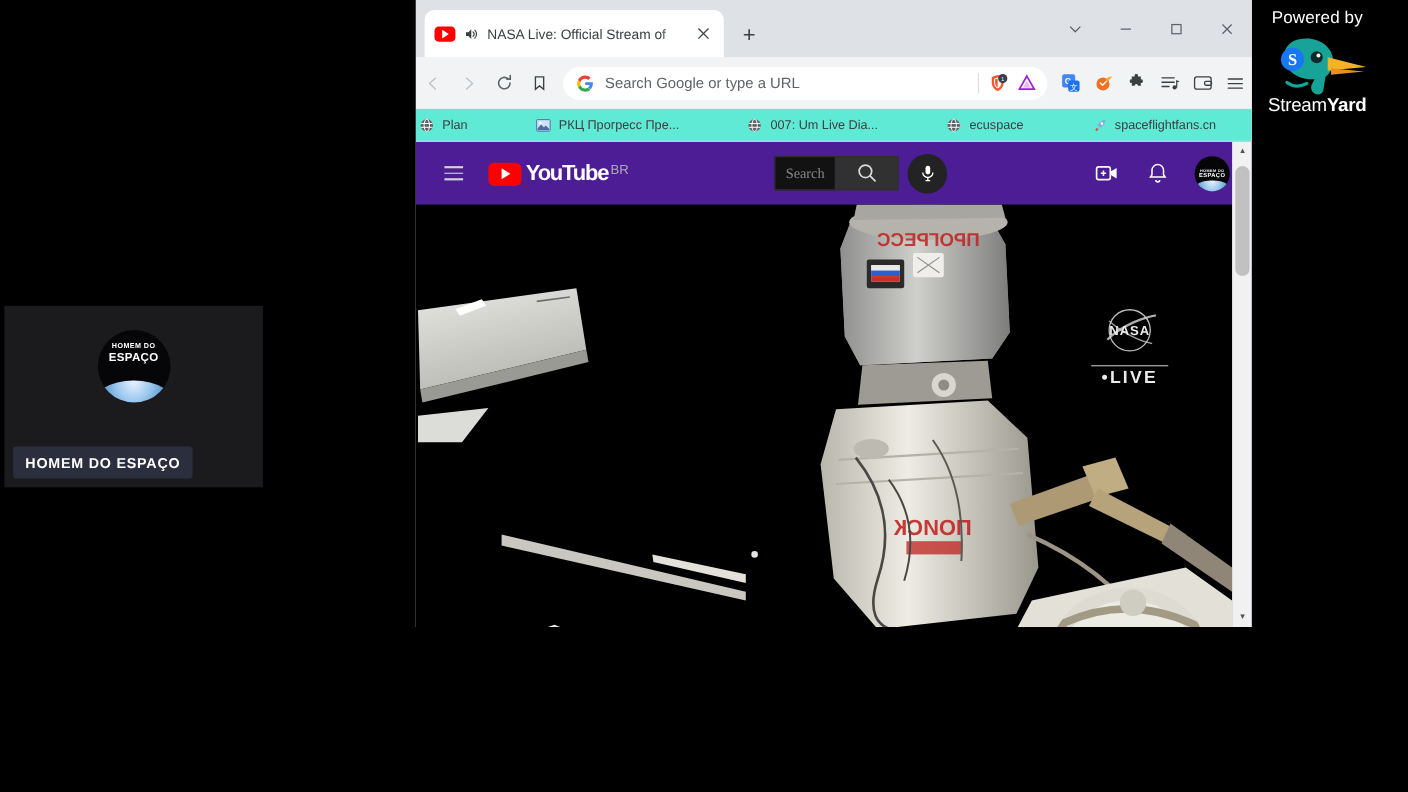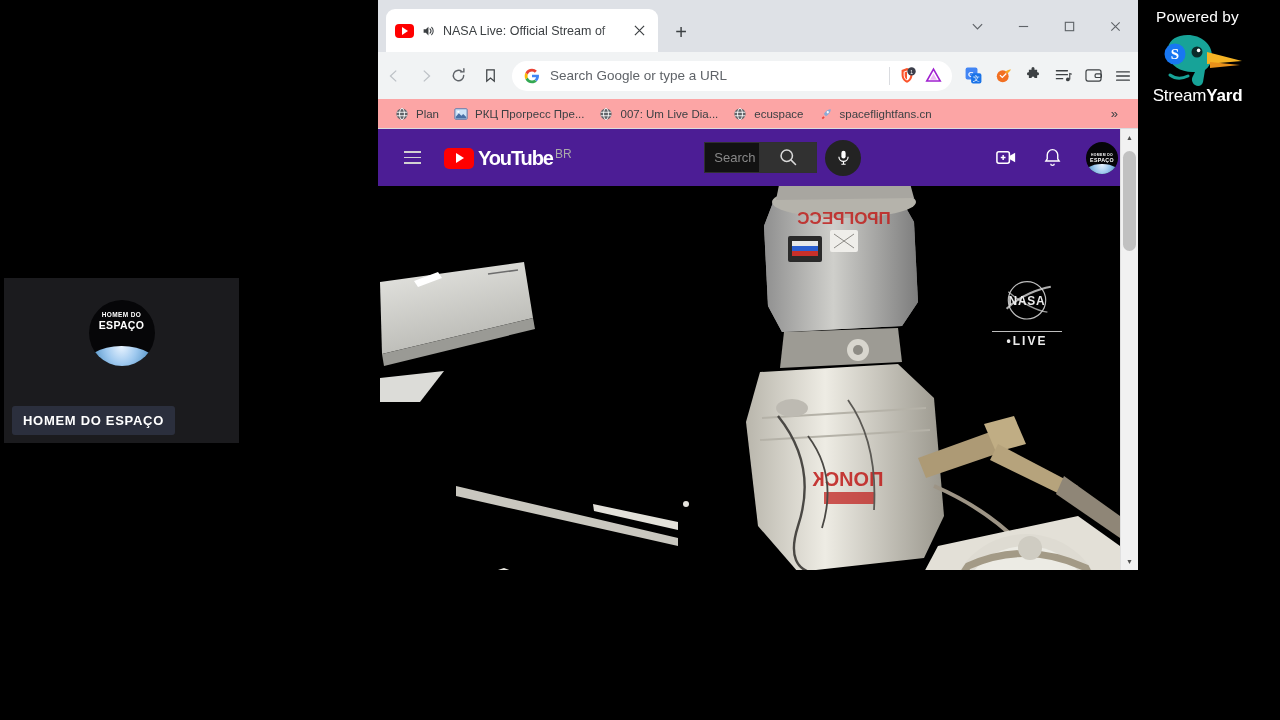--- a/index.html
+++ b/index.html
@@ -47,52 +47,52 @@
   .toolbar{height:47px;background:#f1f3f4;display:flex;align-items:center;padding:0 0;box-sizing:border-box;}
   .tbtn{width:32px;height:32px;display:flex;align-items:center;justify-content:center;color:#5f6368;flex:0 0 auto;}
   .tbtn.dim{color:#bdc1c6;}
   .omni{flex:1 1 auto;height:30px;background:#fff;border-radius:15px;display:flex;align-items:center;padding:0 6px 0 12px;margin:0 6px;box-sizing:border-box;}
   .omni-g{width:16px;height:16px;flex:0 0 auto;margin-right:10px;}
   .omni-txt{flex:1 1 auto;font-size:13.5px;color:#5f6368;white-space:nowrap;overflow:hidden;}
   .omni-sep{width:1px;height:18px;background:#dadce0;margin:0 4px;flex:0 0 auto;}
   .omni-ic{width:26px;height:26px;display:flex;align-items:center;justify-content:center;flex:0 0 auto;}
   .ext{width:30px;height:30px;display:flex;align-items:center;justify-content:center;flex:0 0 auto;}
 
-  .bookmarks{height:30px;background:#fca5a5;display:flex;align-items:center;padding:0 16px;box-sizing:border-box;border-bottom:1px solid #dadce0;}
+  .bookmarks{height:30px;background:#5eead4;display:flex;align-items:center;padding:0 2px;box-sizing:border-box;border-bottom:1px solid #dadce0;gap:47px;}
   .bm{display:flex;align-items:center;margin-right:14px;flex:0 0 auto;}
   .bm-ic{width:16px;height:16px;margin-right:6px;flex:0 0 auto;display:flex;align-items:center;justify-content:center;}
   .bm-t{font-size:11.5px;color:#3c4043;white-space:nowrap;}
   .bm-more{margin-left:auto;color:#3c4043;font-size:13px;padding:0 4px;}
 
   
   .yt{position:absolute;left:0;top:129px;right:0;bottom:0;background:#4c1d95;overflow:hidden;}
   .yt-head{height:57px;display:flex;align-items:center;padding:0 14px;box-sizing:border-box;}
   .yt-burger{width:40px;height:40px;display:flex;flex-direction:column;justify-content:center;align-items:center;gap:4px;flex:0 0 auto;}
   .yt-burger i{width:17px;height:1.6px;background:#d2d2d2;display:block;}
   .yt-logo{display:flex;align-items:flex-start;margin-left:12px;flex:0 0 auto;}
   .yt-play{width:30px;height:21px;background:#f00;border-radius:5px;display:flex;align-items:center;justify-content:center;margin-top:2px;}
   .yt-play i{width:0;height:0;border-left:8px solid #fff;border-top:5px solid transparent;border-bottom:5px solid transparent;margin-left:2px;}
   .yt-word{color:#fff;font-size:20px;font-weight:700;letter-spacing:-1.1px;margin-left:4px;line-height:24px;}
   .yt-cc{color:#aaa;font-size:12px;margin-left:2px;margin-top:1px;}
-  .yt-searchwrap{margin-left:auto;display:flex;align-items:center;flex:0 0 auto;}
+  .yt-searchwrap{margin-left:auto;display:flex;align-items:center;flex:0 0 auto;font-family:Liberation Serif, serif;}
   .yt-input{width:55px;height:31px;background:#121212;border:1px solid #303030;border-right:none;box-sizing:border-box;
       display:flex;align-items:center;padding-left:9px;color:#888;font-size:13px;overflow:hidden;white-space:nowrap;}
   .yt-sbtn{width:58px;height:31px;background:#313131;border:1px solid #303030;box-sizing:border-box;display:flex;align-items:center;justify-content:center;}
   .yt-mic{width:36px;height:36px;border-radius:50%;background:#232323;display:flex;align-items:center;justify-content:center;margin-left:8px;flex:0 0 auto;}
   .yt-right{margin-left:auto;display:flex;align-items:center;gap:22px;padding-right:6px;flex:0 0 auto;}
   .yt-ic{width:24px;height:24px;display:flex;align-items:center;justify-content:center;color:#fff;}
   .yt-av{width:32px;height:32px;border-radius:50%;background:#050508;overflow:hidden;position:relative;flex:0 0 auto;}
   .yt-av .av-l1{font-size:3.4px;top:7px;}
   .yt-av .av-l2{font-size:5.3px;}
   .yt-av .av-earth{bottom:-13px;height:23px;}
 
   
   .video{position:absolute;left:0;top:57px;width:742px;height:481px;background:#000;overflow:hidden;}
   .nasa{position:absolute;right:58px;top:92px;width:70px;text-align:center;opacity:.92;}
-  .nasa-live{color:#fff;font-size:12px;font-weight:700;letter-spacing:2px;border-top:1.5px solid #cfcfcf;padding-top:2px;margin-top:1px;}
+  .nasa-live{color:#fff;font-size:16px;font-weight:700;letter-spacing:2px;border-top:1.5px solid #cfcfcf;padding-top:2px;margin-top:1px;}
 
   
   .sbar{position:absolute;right:0;top:129px;bottom:0;width:17px;background:#f1f1f1;border-left:1px solid #e0e0e0;}
   .sb-ar{height:17px;display:flex;align-items:center;justify-content:center;color:#505050;font-size:7px;}
   .sb-ar.bot{position:absolute;bottom:0;left:0;right:0;}
   .sb-thumb{position:absolute;left:2px;right:2px;top:22px;height:100px;background:#c1c1c1;border-radius:7px;}
 </style>
 </head>
 <body>
 

